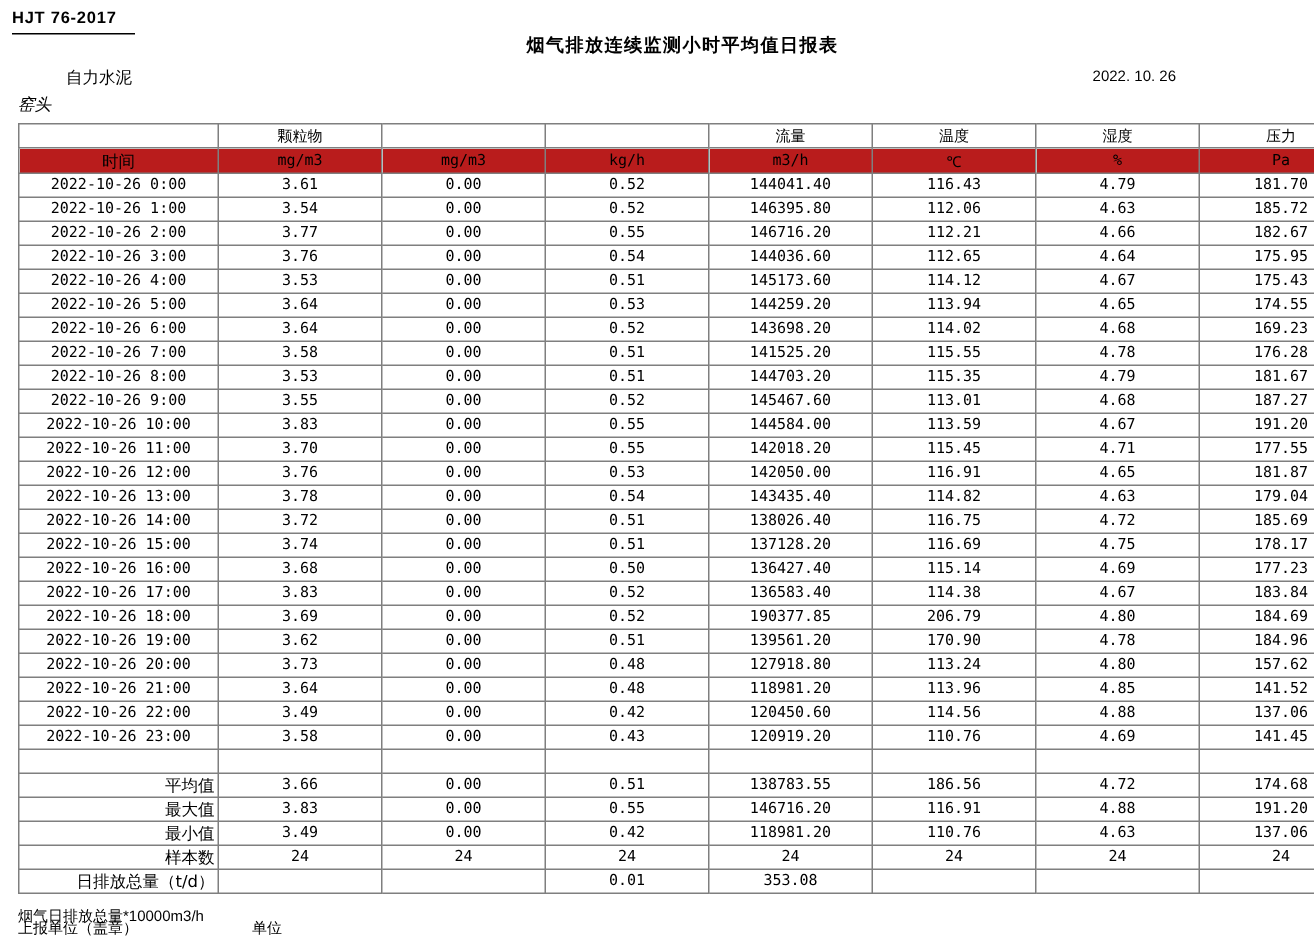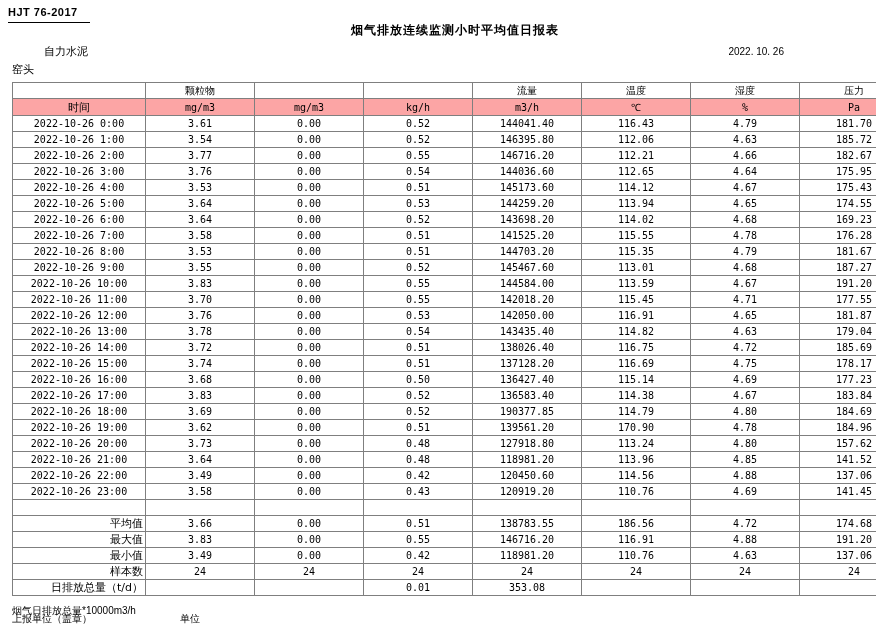--- a/index.html
+++ b/index.html
@@ -29,20 +29,21 @@
     padding-left:17px;
   }
   .company{
     position:absolute;left:12px;top:44px;
     font-size:11px;
     margin-left:32px;
   }
   .device{
     position:absolute;left:12px;top:62px;
     font-size:11px;
+    font-style:italic;
   }
   .report-date{
     position:absolute;right:92px;top:46px;
     font-size:10px;
   }
   table.main{
     position:absolute;left:12px;top:82px;
     border-collapse:collapse;
     table-layout:fixed;
     width:852px;
@@ -56,21 +57,21 @@
     font-family:"DejaVu Sans Mono","Liberation Mono",monospace;
     white-space:nowrap;
     overflow:hidden;
   }
   td.param-head{
     height:26px;
     font-family:"DejaVu Sans","Liberation Sans",sans-serif;
     font-size:11px;
   }
   tr.units td{
-    background:#fca5a5;
+    background:#b91c1c;
     height:16px;
   }
   tr.units td.first{
     font-family:"DejaVu Sans","Liberation Sans",sans-serif;
     font-size:11px;
   }
   td.col-time{width:128px;}
   td.col-n{width:104px;}
   td.blank-row{height:14px;border-left:1px solid #7f7f7f;border-right:1px solid #7f7f7f;border-top:1px solid #7f7f7f;border-bottom:1px solid #7f7f7f;}
   tr.summary td.label{
@@ -79,21 +80,21 @@
     text-align:right;
   }
   .hidden-cell{border-top:1px solid #fff;border-bottom:1px solid #fff;}
   .footnote1{
     position:absolute;left:12px;top:604px;font-size:10px;
   }
   .footnote2{
     position:absolute;left:12px;top:612px;font-size:10px;
   }
   .footnote3{
-    position:absolute;left:180px;top:612px;font-size:10px;
+    position:absolute;left:168px;top:612px;font-size:10px;
   }
 </style>
 </head>
 <body>
 
 <div class="std-code">HJT  76-2017</div>
 <div class="std-rule"></div>
 <div class="doc-title">烟气排放连续监测小时平均值日报表</div>
 <div class="company">自力水泥</div>
 <div class="device">窑头</div>
@@ -301,21 +302,21 @@
         <td>114.38</td>
         <td>4.67</td>
         <td>183.84</td>
       </tr>
     <tr>
         <td>2022-10-26 18:00</td>
         <td>3.69</td>
         <td>0.00</td>
         <td>0.52</td>
         <td>190377.85</td>
-        <td>114.79</td>
+        <td>206.79</td>
         <td>4.80</td>
         <td>184.69</td>
       </tr>
     <tr>
         <td>2022-10-26 19:00</td>
         <td>3.62</td>
         <td>0.00</td>
         <td>0.51</td>
         <td>139561.20</td>
         <td>170.90</td>

